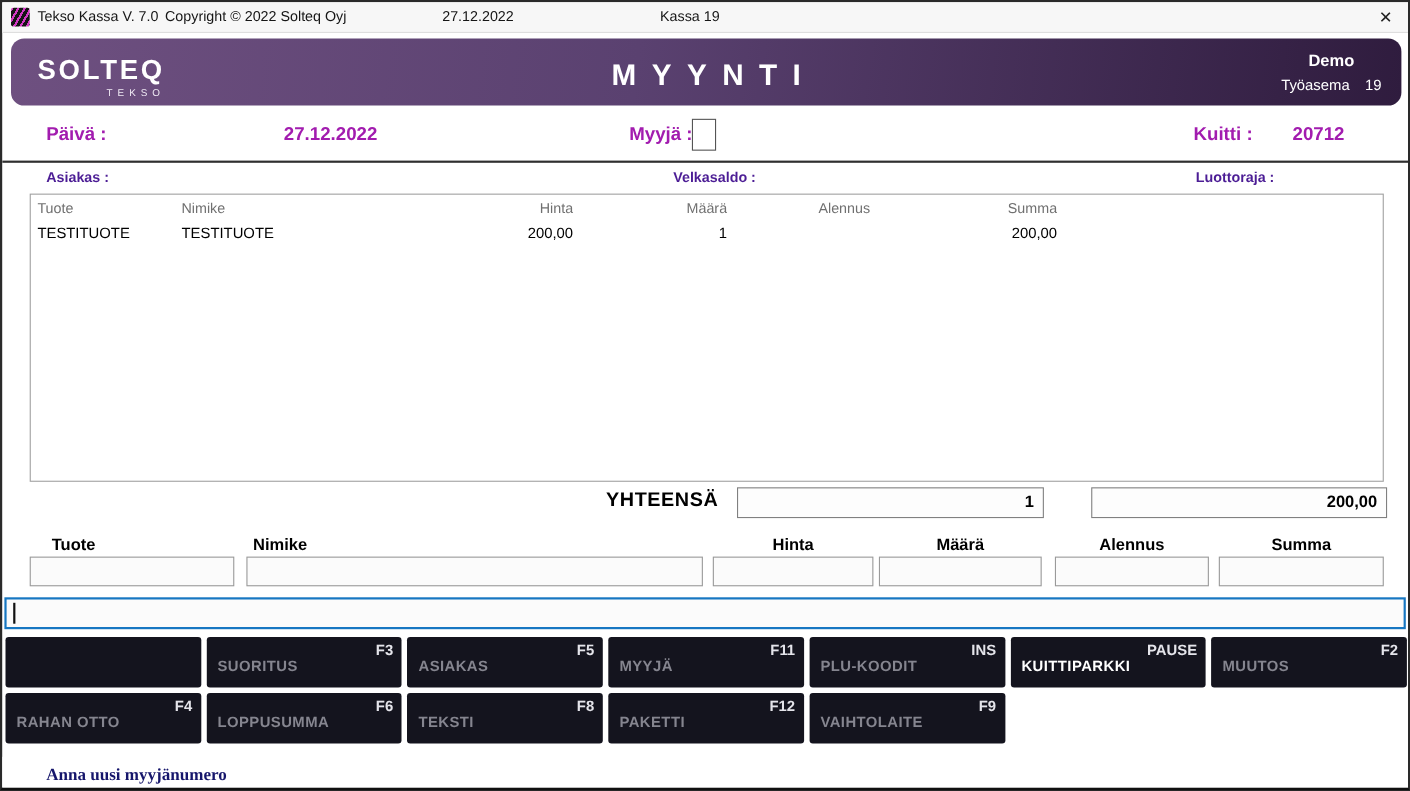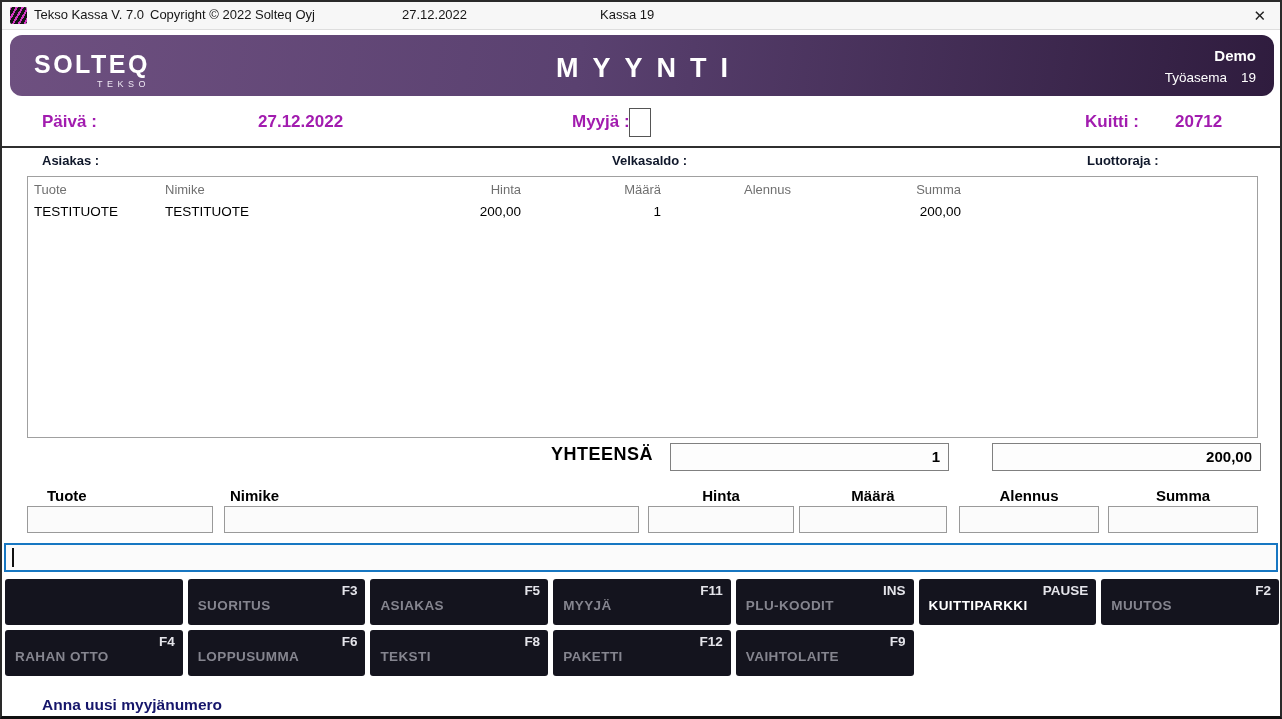--- a/index.html
+++ b/index.html
@@ -22,36 +22,36 @@
 
   
   .banner{position:absolute;top:33px;left:8px;width:1264px;height:61px;border-radius:12px;
     background:linear-gradient(97deg, var(--header-grad-left,#6e5080) 0%, var(--header-grad-mid,#5a4170) 45%, var(--header-grad-right,#2f1c3e) 100%);
     color:#ffffff;}
   .logo{position:absolute;left:24px;top:17px;line-height:1;}
   .logo-main{font-size:25px;font-weight:bold;letter-spacing:2.5px;}
   .logo-sub{font-size:9px;letter-spacing:4.5px;text-align:right;margin-top:3px;color:#efe9f4;}
   .banner-title{position:absolute;left:0;right:0;top:18px;text-align:center;
     font-size:27px;font-weight:bold;letter-spacing:14px;text-indent:14px;}
-  .banner-right{position:absolute;right:18px;top:13px;text-align:right;line-height:1;}
+  .banner-right{position:absolute;right:18px;top:13px;text-align:center;line-height:1;}
   .banner-mode{font-size:15px;font-weight:bold;}
   .banner-ws{font-size:13.5px;margin-top:8px;}
   .banner-ws .ws-num{margin-left:14px;}
 
   
   .lbl-big{position:absolute;font-size:17px;font-weight:bold;color:#a21caf;white-space:nowrap;}
   .paiva-l{left:40px;top:110px;}
   .paiva-v{left:256px;top:110px;}
   .myyja-l{left:570px;top:110px;}
   .kuitti-l{left:1083px;top:110px;}
   .kuitti-v{left:1173px;top:110px;}
   .myyja-input{position:absolute;left:627px;top:106px;width:20px;height:27px;
     border:1px solid #555;background:#fff;font-size:15px;text-align:center;padding:0;}
   .separator{position:absolute;top:144px;left:0;width:100%;border-top:2px solid #2f2f2f;}
-  .lbl-small{position:absolute;top:151px;font-size:13px;font-weight:bold;color:#0f172a;white-space:nowrap;}
+  .lbl-small{position:absolute;top:151px;font-size:13px;font-weight:bold;color:#4c1d95;white-space:nowrap;}
   .asiakas-l{left:40px;}
   .velka-l{left:610px;}
   .luotto-l{left:1085px;}
 
   
   .sales-table{position:absolute;top:174px;left:25px;width:1231px;height:262px;box-sizing:border-box;
     border:1px solid #a0a0a0;background:#fff;overflow:hidden;}
   .t-grid{display:grid;grid-template-columns:137px 247px 109px 140px 130px 170px 1fr;align-items:center;}
   .t-head{height:24px;color:#707070;font-size:13px;}
   .t-row{height:20px;color:#000;font-size:13.5px;}
@@ -93,21 +93,21 @@
   .keys{position:absolute;top:577px;left:3px;width:1274px;display:grid;
     grid-template-columns:repeat(7,1fr);grid-auto-rows:46px;gap:5px 5px;}
   .key-btn{position:relative;background:var(--btn-bg,#14141e);border-radius:3px;cursor:pointer;}
   .key-label{position:absolute;left:10px;top:19px;font-size:13.5px;font-weight:bold;
     letter-spacing:0.4px;color:var(--btn-label,#85858f);white-space:nowrap;}
   .key-btn.hl .key-label{color:var(--btn-label-active,#ffffff);}
   .key-cap{position:absolute;right:8px;top:4px;font-size:13.5px;font-weight:bold;
     color:var(--btn-key,#e4e4ea);}
 
   
-  .statusbar{position:absolute;left:0;right:0;bottom:0;height:28px;background:#ffffff;}
+  .statusbar{position:absolute;left:0;right:0;bottom:0;height:28px;background:#ffffff;font-family:Liberation Serif, serif;}
   .status-msg{position:absolute;left:40px;top:8px;font-size:15.5px;font-weight:bold;
     color:var(--status-text,#16166b);}
 </style>
 </head>
 <body>
 
 <div class="window">
 
   <div class="titlebar">
     <div class="app-icon"></div>

